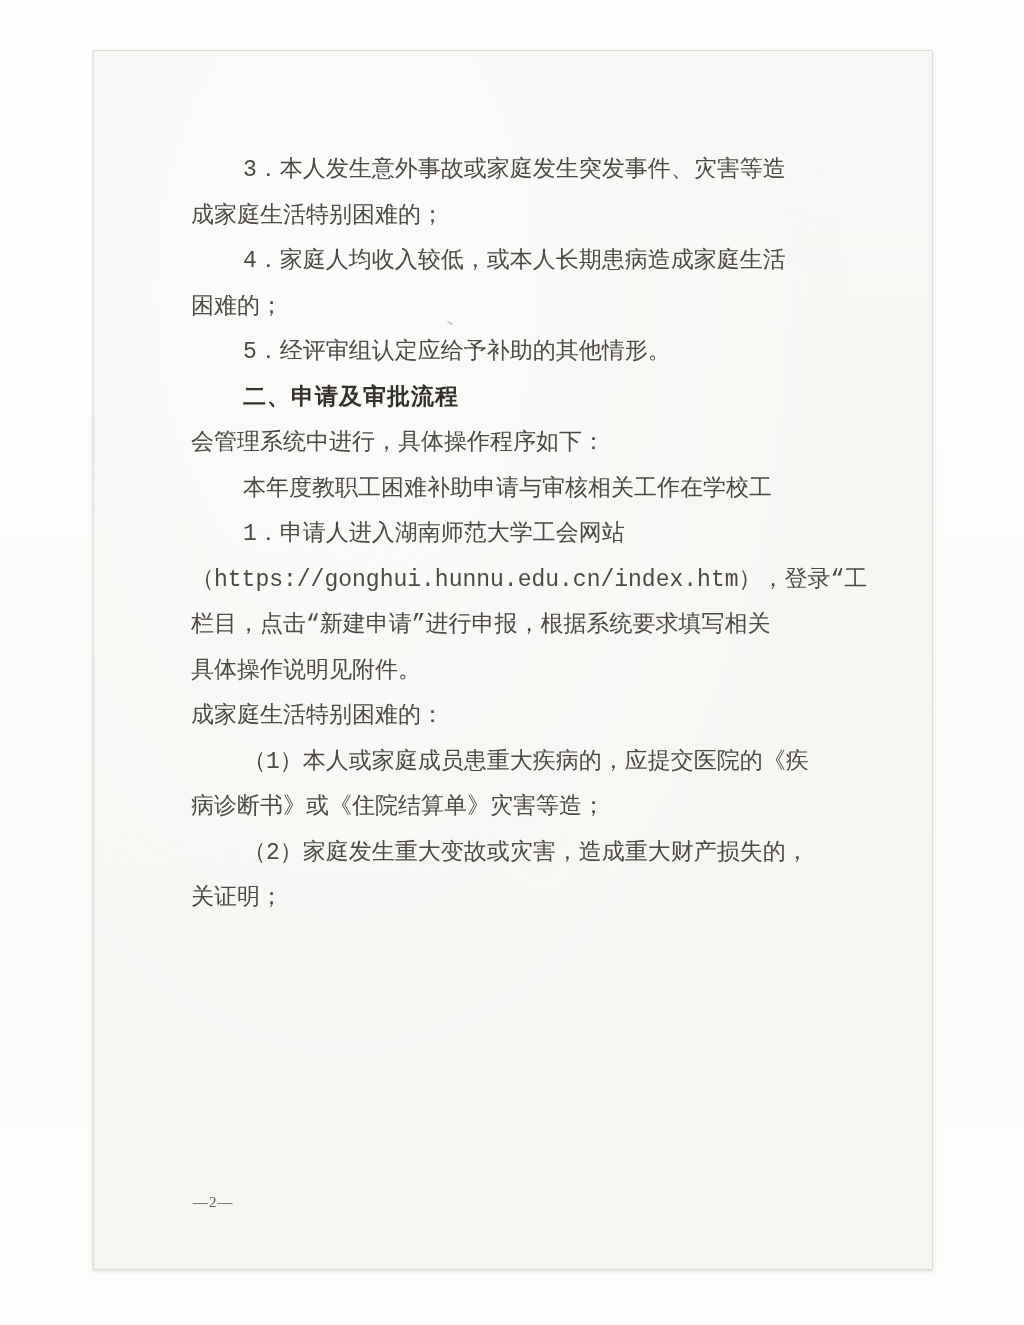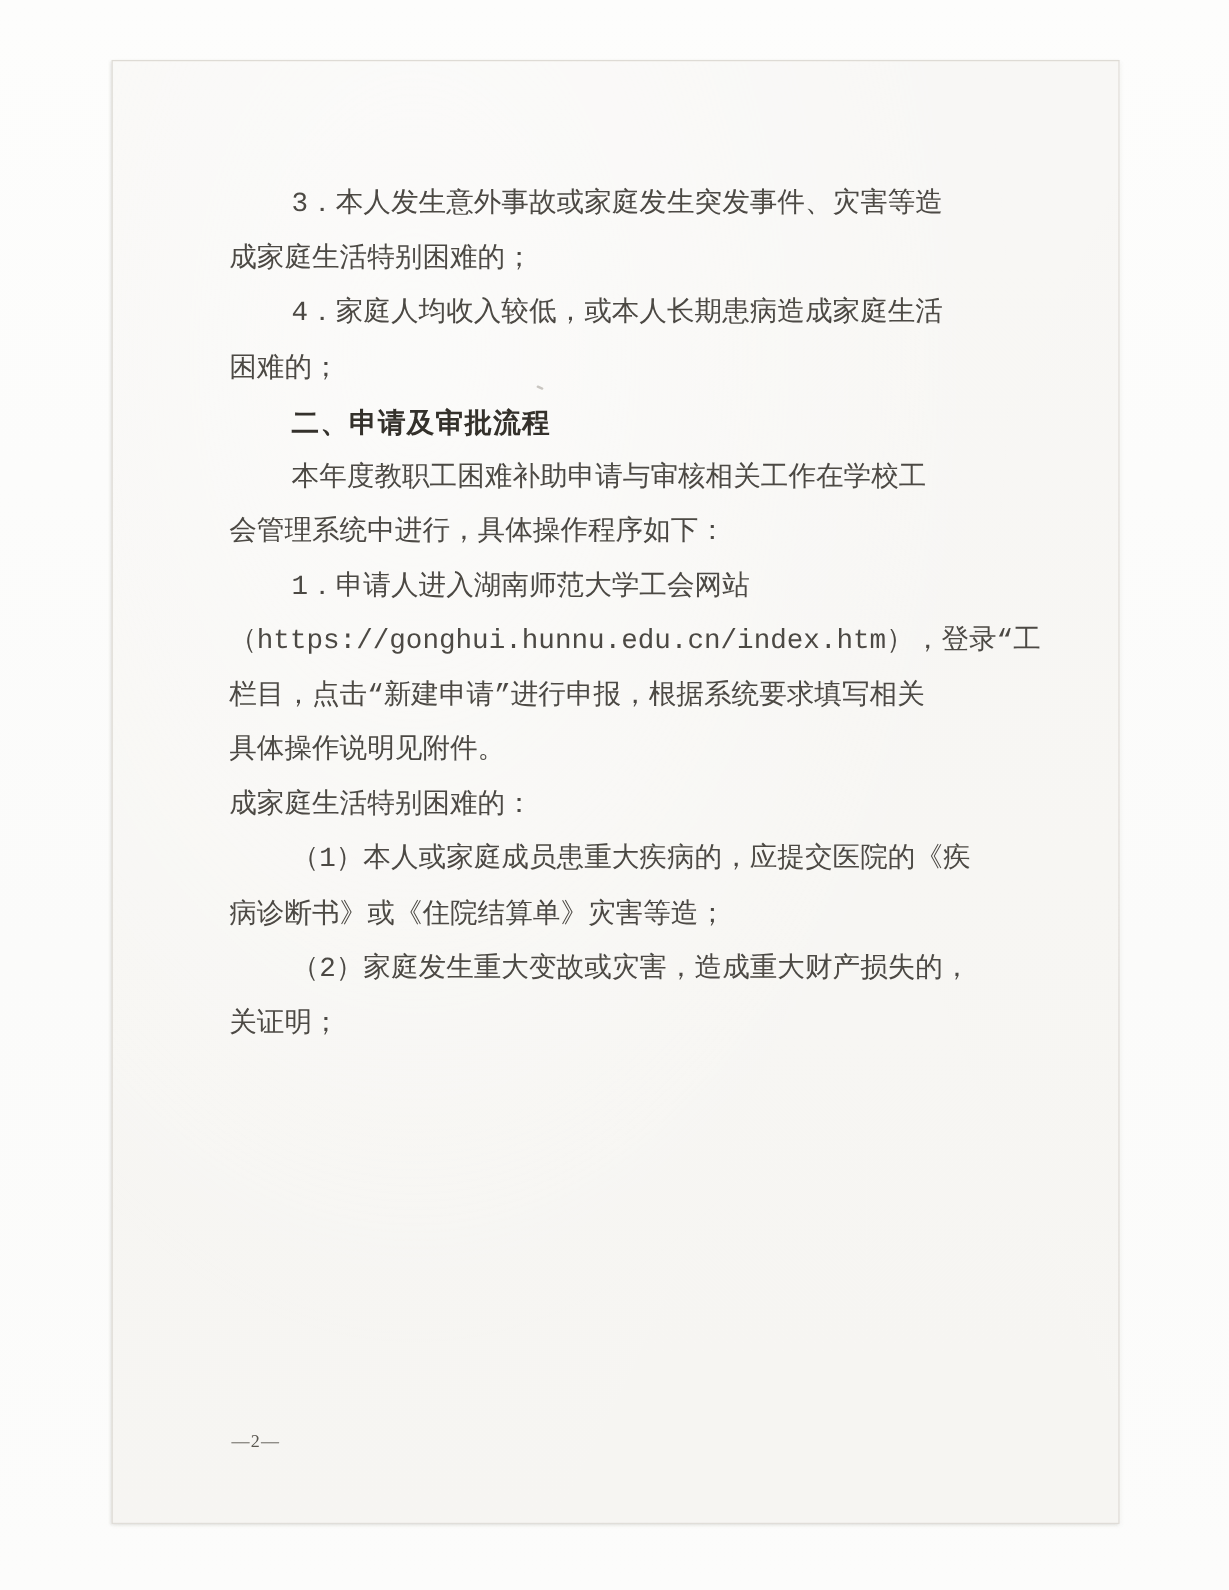--- a/index.html
+++ b/index.html
@@ -40,21 +40,21 @@
     font-family: "Liberation Mono", "Liberation Serif", serif;
     font-size: 23px;
     color: #4c4944;
     white-space: nowrap;
     letter-spacing: 0px;
   }
   .line.indent {
     text-indent: 52px;
   }
   .line.heading {
-    font-family: Liberation Serif, serif;
+    font-family: Liberation Mono, monospace;
     font-weight: 700;
     color: #34312b;
     letter-spacing: 1px;
   }
   .page-number {
     position: absolute;
     left: 99px;
     top: 1143px;
     font-family: "Liberation Serif", "DejaVu Serif", serif;
     font-size: 15px;
@@ -76,23 +76,24 @@
 </head>
 <body>
 
 <div class="scan-bg">
   <div class="paper">
     <div class="content">
       <div class="line indent">3．本人发生意外事故或家庭发生突发事件、灾害等造</div>
       <div class="line">成家庭生活特别困难的；</div>
       <div class="line indent">4．家庭人均收入较低，或本人长期患病造成家庭生活</div>
       <div class="line">困难的；</div>
+      <div class="line indent">5．经评审组认定应给予补助的其他情形。</div>
       <div class="line indent heading">二、申请及审批流程</div>
+      <div class="line">会管理系统中进行，具体操作程序如下：</div>
       <div class="line indent">本年度教职工困难补助申请与审核相关工作在学校工</div>
-      <div class="line">会管理系统中进行，具体操作程序如下：</div>
       <div class="line indent">1．申请人进入湖南师范大学工会网站</div>
       <div class="line">（https://gonghui.hunnu.edu.cn/index.htm），登录“工</div>
       <div class="line">栏目，点击“新建申请”进行申报，根据系统要求填写相关</div>
       <div class="line">具体操作说明见附件。</div>
       <div class="line">成家庭生活特别困难的：</div>
       <div class="line indent">（1）本人或家庭成员患重大疾病的，应提交医院的《疾</div>
       <div class="line">病诊断书》或《住院结算单》灾害等造；</div>
       <div class="line indent">（2）家庭发生重大变故或灾害，造成重大财产损失的，</div>
       <div class="line">关证明；</div>
     </div>

